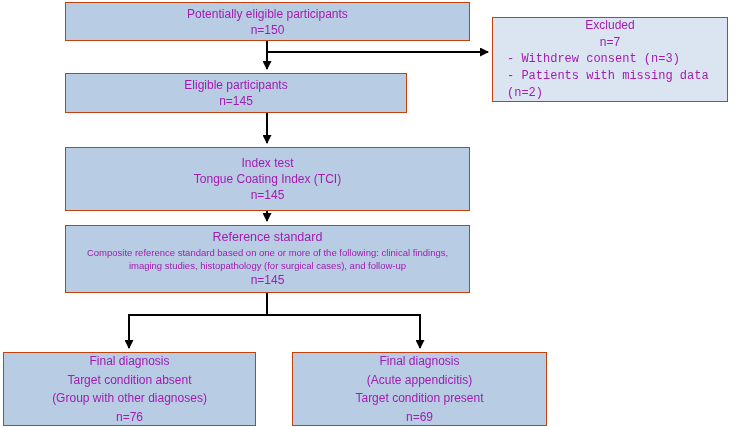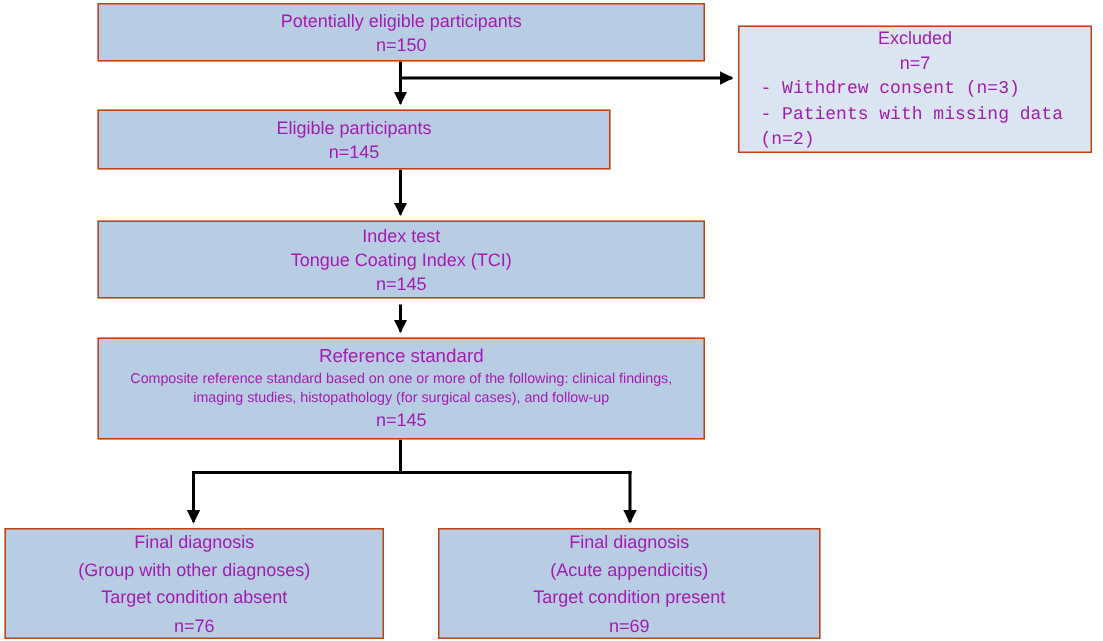--- a/index.html
+++ b/index.html
@@ -97,36 +97,36 @@
     <div>n=7</div>
     <div class="reasons">- Withdrew consent (n=3)</div>
     <div class="reasons">- Patients with missing data (n=2)</div>
   </div>
 
   <div class="box" style="left:65px; top:73px; width:342px; height:40px;">
     <div>Eligible participants</div>
     <div>n=145</div>
   </div>
 
-  <div class="box" style="left:65px; top:147px; width:405px; height:52px;">
+  <div class="box" style="left:65px; top:147px; width:405px; height:64px;">
     <div>Index test</div>
     <div>Tongue Coating Index (TCI)</div>
     <div>n=145</div>
   </div>
 
   <div class="box box--reference" style="left:65px; top:225px; width:405px; height:68px;">
     <div class="ref-title">Reference standard</div>
     <div class="ref-desc">Composite reference standard based on one or more of the following: clinical findings, imaging studies, histopathology (for surgical cases), and follow-up</div>
     <div class="ref-count">n=145</div>
   </div>
 
   <div class="box box--final" style="left:3px; top:352px; width:253px; height:74px;">
     <div>Final diagnosis</div>
+    <div>Target condition absent</div>
     <div>(Group with other diagnoses)</div>
-    <div>Target condition absent</div>
     <div>n=76</div>
   </div>
 
   <div class="box box--final" style="left:292px; top:352px; width:255px; height:74px;">
     <div>Final diagnosis</div>
     <div>(Acute appendicitis)</div>
     <div>Target condition present</div>
     <div>n=69</div>
   </div>
 

